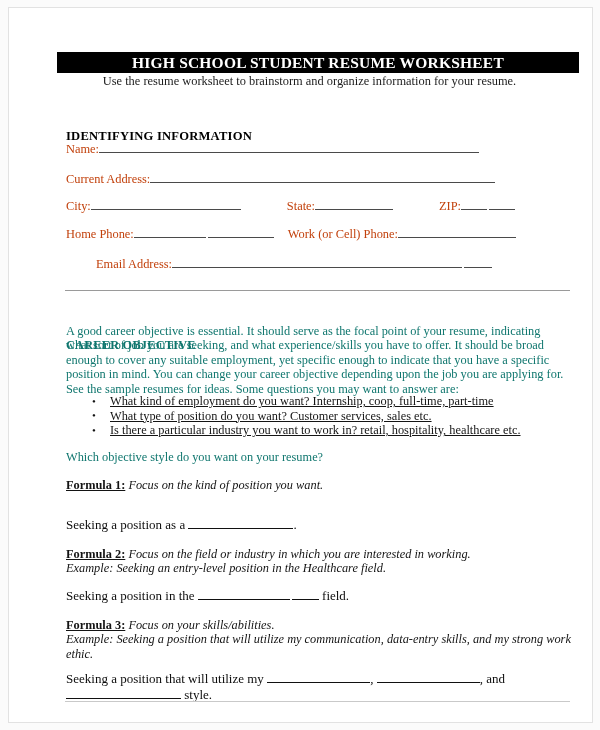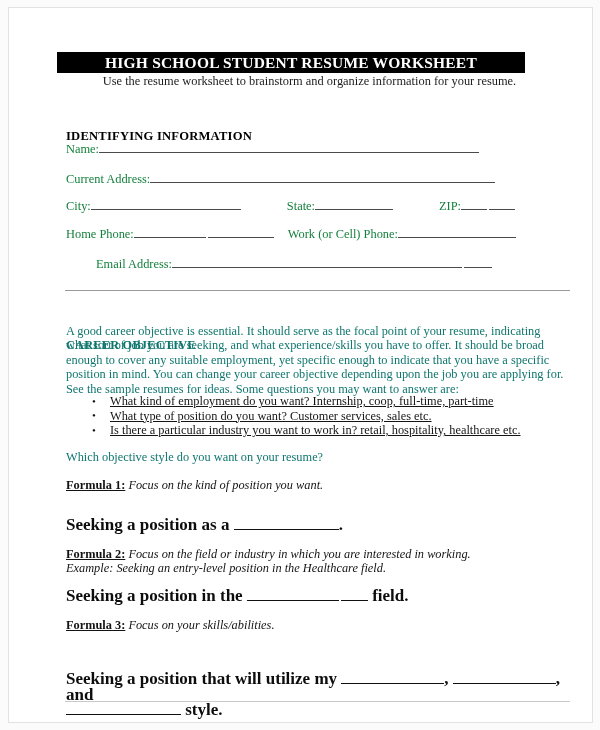--- a/index.html
+++ b/index.html
@@ -31,21 +31,21 @@
     border: 1px solid #e2e2e2;
     box-sizing: border-box;
     overflow: hidden;
   }
 
   
   .title-bar {
     position: absolute;
     left: 48px;
     top: 44px;
-    width: 468px;
+    width: 522px;
     height: 21px;
     background: #000000;
     color: #ffffff;
     text-align: center;
     font-weight: bold;
     font-size: 15.5px;
     letter-spacing: 0.2px;
     line-height: 21px;
     white-space: nowrap;
     overflow: hidden;
@@ -77,21 +77,21 @@
 
   
   .form-row {
     position: absolute;
     left: 57px;
     font-size: 12.4px;
     color: #151515;
     white-space: nowrap;
     line-height: 16px;
   }
-  .fld-label { color: #15803d; }
+  .fld-label { color: #c2410c; }
   .rule {
     display: inline-block;
     border-bottom: 1px solid #4a4a4a;
     height: 11px;
     vertical-align: baseline;
     margin-left: 0px;
   }
 
   .row-name    { top: 133px; }
   .row-address { top: 163px; }
@@ -171,22 +171,22 @@
   }
   .formula-desc { font-style: italic; }
   .formula-example {
     font-style: italic;
     display: block;
   }
   .fill-line {
     position: absolute;
     left: 57px;
     width: 505px;
-    font-weight: bold;
-    font-size: 17px;
+    font-weight: normal;
+    font-size: 13px;
     line-height: 15.5px;
     color: #0d0d0d;
   }
   .fill-rule {
     display: inline-block;
     border-bottom: 1.3px solid #111;
     height: 11px;
   }
 
   #formula1-head { top: 470px; }
@@ -255,20 +255,21 @@
       <span class="formula-desc">Focus on the field or industry in which you are interested in working.</span>
       <span class="formula-example">Example: Seeking an entry-level position in the Healthcare field.</span>
     </div>
     <div class="fill-line" id="formula2-fill">
       <span>Seeking a position in the </span><span class="fill-rule" style="width:92px"></span><span class="fill-rule" style="width:27px;margin-left:2px"></span><span> field.</span>
     </div>
 
     <div class="formula-head" id="formula3-head">
       <span class="formula-label">Formula 3:</span>
       <span class="formula-desc">Focus on your skills/abilities.</span>
+      <span class="formula-example">Example: Seeking a position that will utilize my communication, data-entry skills, and my strong work ethic.</span>
     </div>
     <div class="fill-line" id="formula3-fill">
       <span>Seeking a position that will utilize my </span><span class="fill-rule" style="width:103px"></span><span>, </span><span class="fill-rule" style="width:103px"></span><span>, and</span><br><span class="fill-rule" style="width:115px"></span><span> style.</span>
     </div>
 
     <div class="divider bottom"></div>
 
   </div>
 </div>
 

